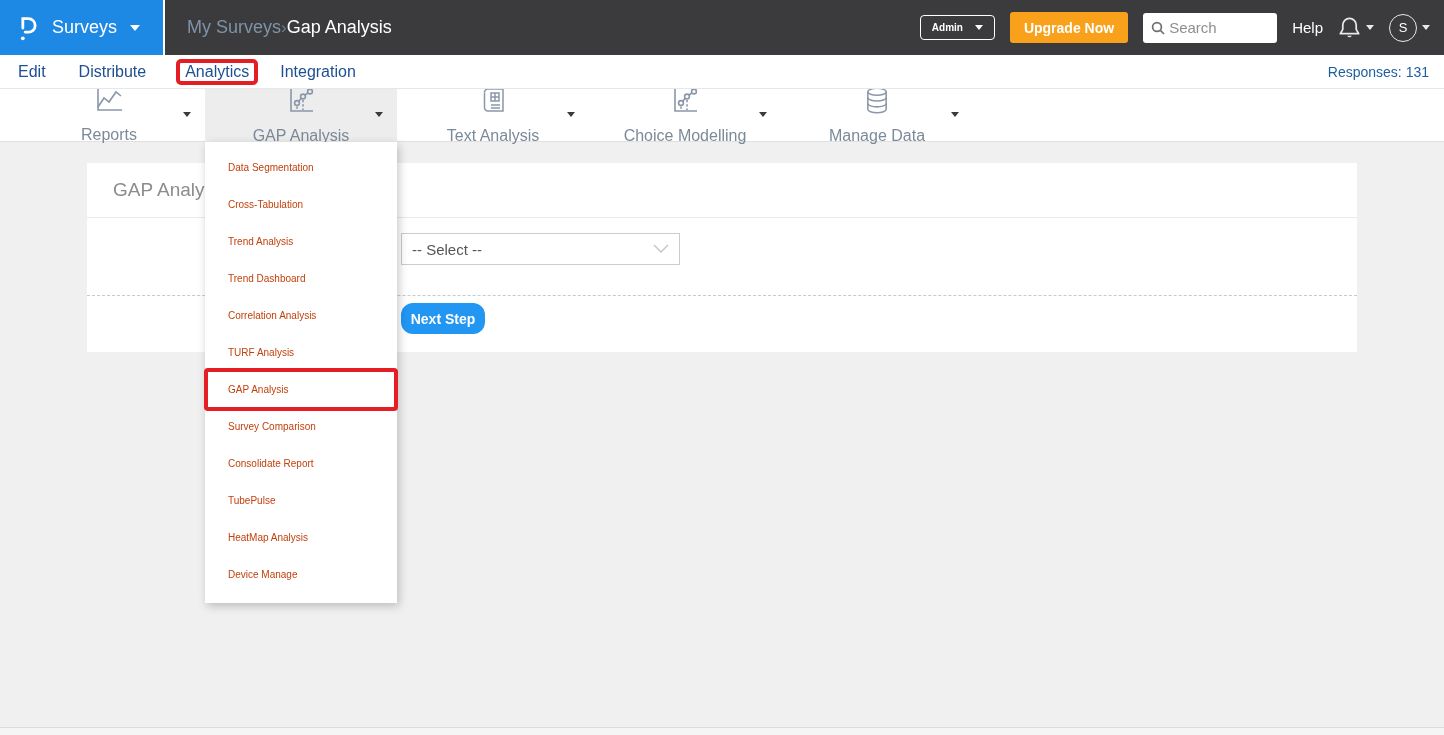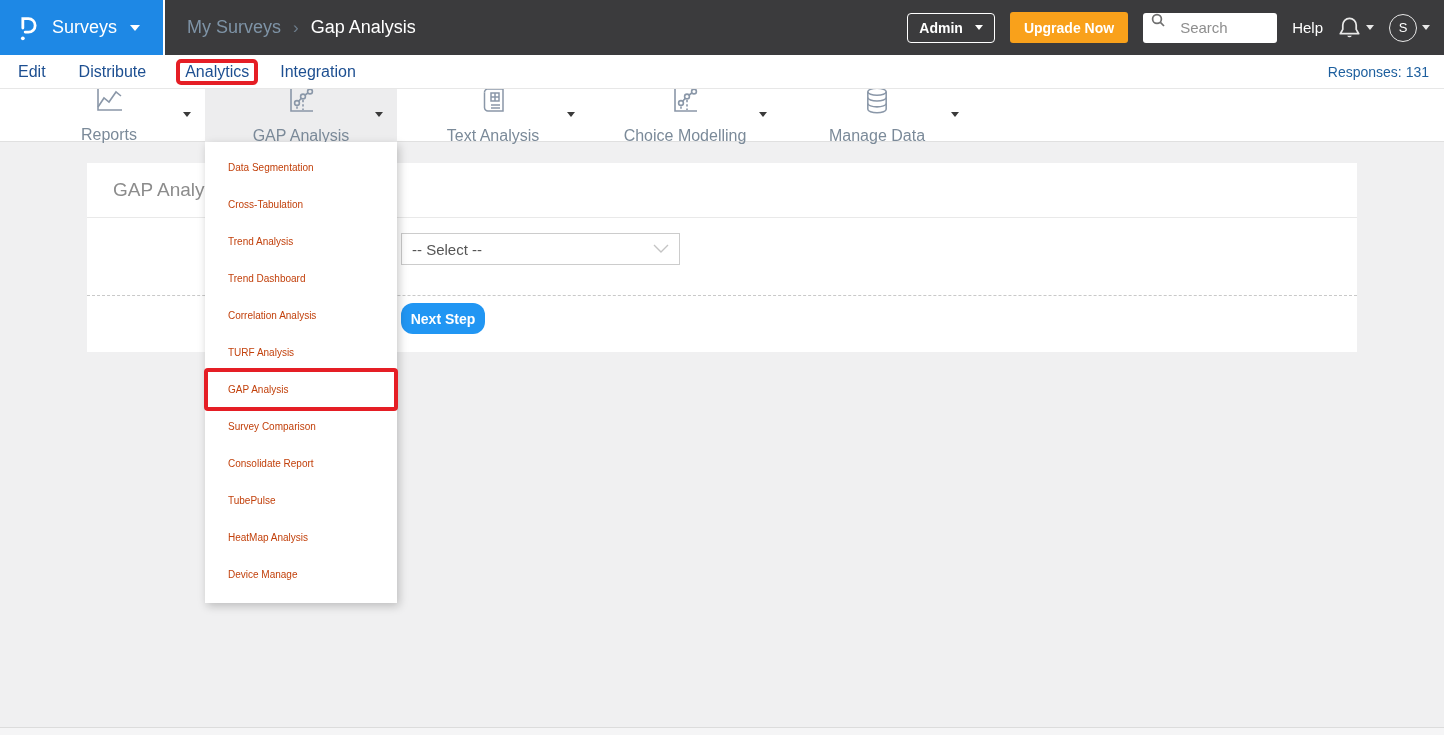--- a/index.html
+++ b/index.html
@@ -14,32 +14,32 @@
   .topbar { position:absolute; top:0; left:0; width:1444px; height:55px;
             background:#3b3b3d; display:flex; align-items:center; z-index:20; }
   .logo-area { width:165px; height:55px; background:#1e88e5; border-right:2px solid #ffffff;
                display:flex; align-items:center; gap:13px; padding-left:16px; cursor:pointer; }
   .product-label { color:#fff; font-size:18px; }
   .tri { width:0; height:0; display:inline-block;
          border-left:5px solid transparent; border-right:5px solid transparent;
          border-top:6px solid currentColor; }
   .tri.small { border-left-width:4px; border-right-width:4px; border-top-width:5px; }
   .logo-area .tri { color:#fff; }
-  .breadcrumb { margin-left:22px; display:flex; align-items:center; gap:12px; font-size:18px; }
+  .breadcrumb { margin-left:22px; display:flex; align-items:center; font-size:18px; }
   .crumb-parent { color:#7e93a6; cursor:pointer; }
   .crumb-sep { color:#6d7d8c; font-size:17px; }
   .crumb-current { color:#ffffff; }
   .topbar-right { margin-left:auto; display:flex; align-items:center; gap:15px; padding-right:14px; }
   .admin-btn { background:transparent; border:1.5px solid #fff; border-radius:4px; color:#fff;
-               font-weight:bold; font-size:14px; padding:6px 11px; display:flex; align-items:center;
+               font-weight:bold; font-size:10px; padding:6px 11px; display:flex; align-items:center;
                gap:12px; cursor:pointer; font-family:inherit; }
   .upgrade-btn { background:#f9a11b; border:none; border-radius:3px; color:#fff; font-weight:bold;
                  font-size:14px; height:31px; padding:0 14px; cursor:pointer; font-family:inherit; }
   .search-box { background:#fff; border-radius:3px; height:30px; width:134px;
-                display:flex; gap:13px; padding:0 8px; }
+                display:flex; align-items:center; gap:2px; padding:0 8px; }
   .search-box input { border:none; outline:none; width:92px; font-size:15px; color:#333;
                       font-family:inherit; background:transparent; }
   .search-box input::placeholder { color:#8e8e8e; }
   .help-link { color:#fff; font-size:15px; cursor:pointer; }
   .icon-group { display:flex; align-items:center; gap:5px; color:#e8e8e8; cursor:pointer; }
   .avatar { width:28px; height:28px; border:1.5px solid #e8e8e8; border-radius:50%; color:#fff;
             display:flex; align-items:center; justify-content:center; font-size:13px; }
 
   
   .navbar { position:absolute; top:55px; left:0; width:1444px; height:34px; background:#fff;

